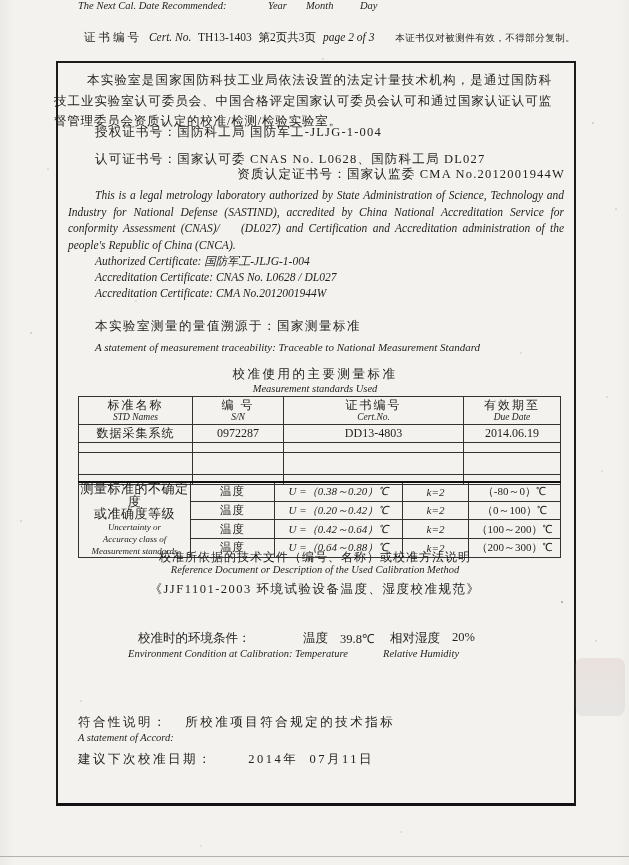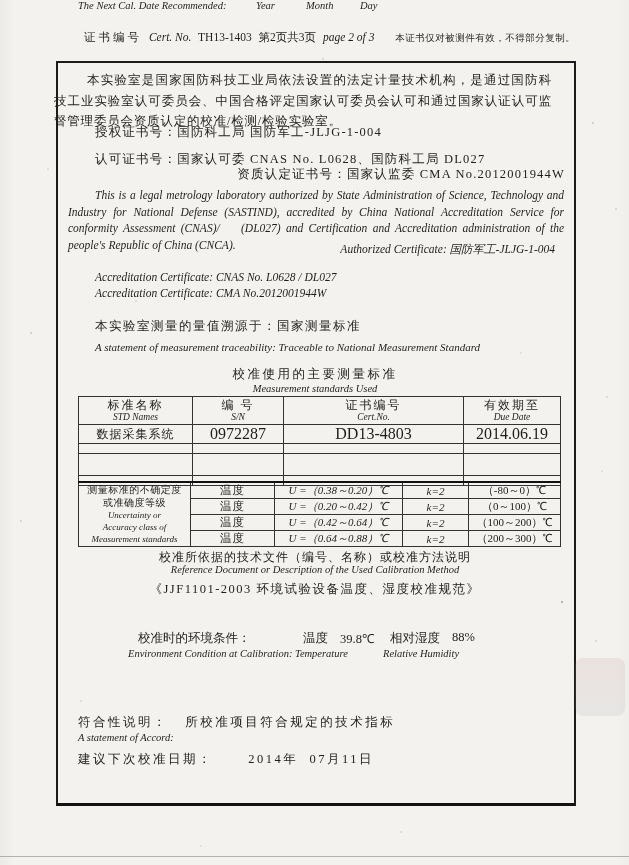--- a/index.html
+++ b/index.html
@@ -27,25 +27,25 @@
   .center-block{left:57px;width:516px;text-align:center;white-space:nowrap;}
   .ttl-cn{font-size:12.5px;letter-spacing:2.5px;}
   .ttl-en{font-size:10.5px;font-style:italic;}
   
   table{border-collapse:collapse;table-layout:fixed;}
   .std-table{left:78px;top:396px;}
   .std-table td,.std-table th{border:1px solid #333;padding:0;vertical-align:middle;text-align:center;font-weight:normal;}
   .th-cn{font-size:12px;letter-spacing:2px;line-height:14px;}
   .th-en{font-size:9.5px;font-style:italic;line-height:11px;}
   .cell-cn{font-size:12px;letter-spacing:1px;}
-  .cell-num{font-size:16px;}
+  .cell-num{font-size:12px;}
   .unc-table{left:78px;top:481px;}
   .unc-table td{border:1px solid #333;padding:0;vertical-align:middle;text-align:center;}
   .unc-table{border-top:2.5px solid #111;}
-  .unc-label .lc{font-size:10px;letter-spacing:0.5px;line-height:12.5px;}
+  .unc-label .lc{font-size:13px;letter-spacing:0.5px;line-height:12.5px;}
   .unc-label .le{font-size:9px;font-style:italic;line-height:12px;}
   .unc-param{font-size:11.5px;letter-spacing:1px;}
   .unc-u{font-size:11px;font-style:italic;}
   .unc-k{font-size:11px;font-style:italic;}
   .unc-range{font-size:11px;}
   
   .ref-cn{top:549px;font-size:12px;letter-spacing:1px;}
   .ref-en{top:564px;font-size:10.5px;font-style:italic;}
   .ref-doc{top:581px;font-size:12.5px;letter-spacing:1.5px;}
   
@@ -89,21 +89,21 @@
   </div>
 
   <div class="abs frame"></div>
 
   <div class="abs para-cn">本实验室是国家国防科技工业局依法设置的法定计量技术机构，是通过国防科技工业实验室认可委员会、中国合格评定国家认可委员会认可和通过国家认证认可监督管理委员会资质认定的校准/检测/检验实验室。</div>
   <div class="abs certline" style="top:124px;">授权证书号：国防科工局  国防军工-JLJG-1-004</div>
   <div class="abs certline" style="top:128px;margin-top:23px;">认可证书号：国家认可委  CNAS No. L0628、国防科工局  DL027</div>
   <div class="abs certline" style="top:166px;text-align:right;">资质认定证书号：国家认监委  CMA No.2012001944W</div>
 
   <div class="abs para-en">This is a legal metrology laboratory authorized by State Administration of Science, Technology and Industry for National Defense (SASTIND), accredited by China National Accreditation Service for conformity Assessment (CNAS)/    (DL027) and Certification and Accreditation administration of the people's Republic of China (CNCA).</div>
-  <div class="abs encert" style="top:242px;text-align:right;">Authorized Certificate:  国防军工-JLJG-1-004</div>
+  <div class="abs encert" style="top:254px;">Authorized Certificate:  国防军工-JLJG-1-004</div>
   <div class="abs encert" style="top:271px;">Accreditation Certificate: CNAS No. L0628 / DL027</div>
   <div class="abs encert" style="top:287px;">Accreditation Certificate: CMA No.2012001944W</div>
 
   <div class="abs trace-cn">本实验室测量的量值溯源于：国家测量标准</div>
   <div class="abs center-block ttl-cn" style="top:366px;">校准使用的主要测量标准</div>
 
   <div class="abs trace-en">A statement of measurement traceability: Traceable to National Measurement Standard</div>
   <div class="abs center-block ttl-en" style="top:383px;">Measurement standards Used</div>
 
   <table class="abs std-table">
@@ -204,39 +204,39 @@
 
   <div class="abs center-block ref-cn">校准所依据的技术文件（编号、名称）或校准方法说明</div>
   <div class="abs center-block ref-en">Reference Document or Description of the Used Calibration Method</div>
   <div class="abs center-block ref-doc">《JJF1101-2003 环境试验设备温度、湿度校准规范》</div>
 
   <div class="env">
     <span class="env-cn ls" style="left:138px;">校准时的环境条件：</span>
     <span class="env-cn ls" style="left:303px;">温度</span>
     <span class="env-cn" style="left:340px;">39.8℃</span>
     <span class="env-cn ls" style="left:390px;text-align:right;">相对湿度</span>
-    <span class="env-cn" style="left:452px;">88%</span>
+    <span class="env-cn" style="left:452px;">20%</span>
     <span class="env-en" style="left:128px;">Environment Condition at Calibration:</span>
     <span class="env-en" style="left:295px;">Temperature</span>
     <span class="env-en" style="left:383px;">Relative Humidity</span>
   </div>
 
   <div class="abs acc-cn" style="left:78px;">
     <span class="ls">符合性说明：</span>
     <span class="ls" style="margin-left:14px;margin-top:20px;">所校准项目符合规定的技术指标</span>
   </div>
   <div class="abs acc-en">A statement of Accord:</div>
 
   <div class="abs nc-cn" style="left:78px;">
     <span class="ls">建议下次校准日期：</span>
     <span class="ls" style="margin-left:32px;white-space:pre;">2014年  07月11日</span>
   </div>
   <div class="nc-en">
     <span style="left:78px;">The Next Cal. Date Recommended:</span>
-    <span style="left:256px;">Year</span>
+    <span style="left:268px;">Year</span>
     <span style="left:306px;">Month</span>
     <span style="left:360px;">Day</span>
   </div>
 
   <div class="abs speck"></div>
   <div class="abs smudge"></div>
   <div class="abs bottom-line"></div>
 
 </div>
 

